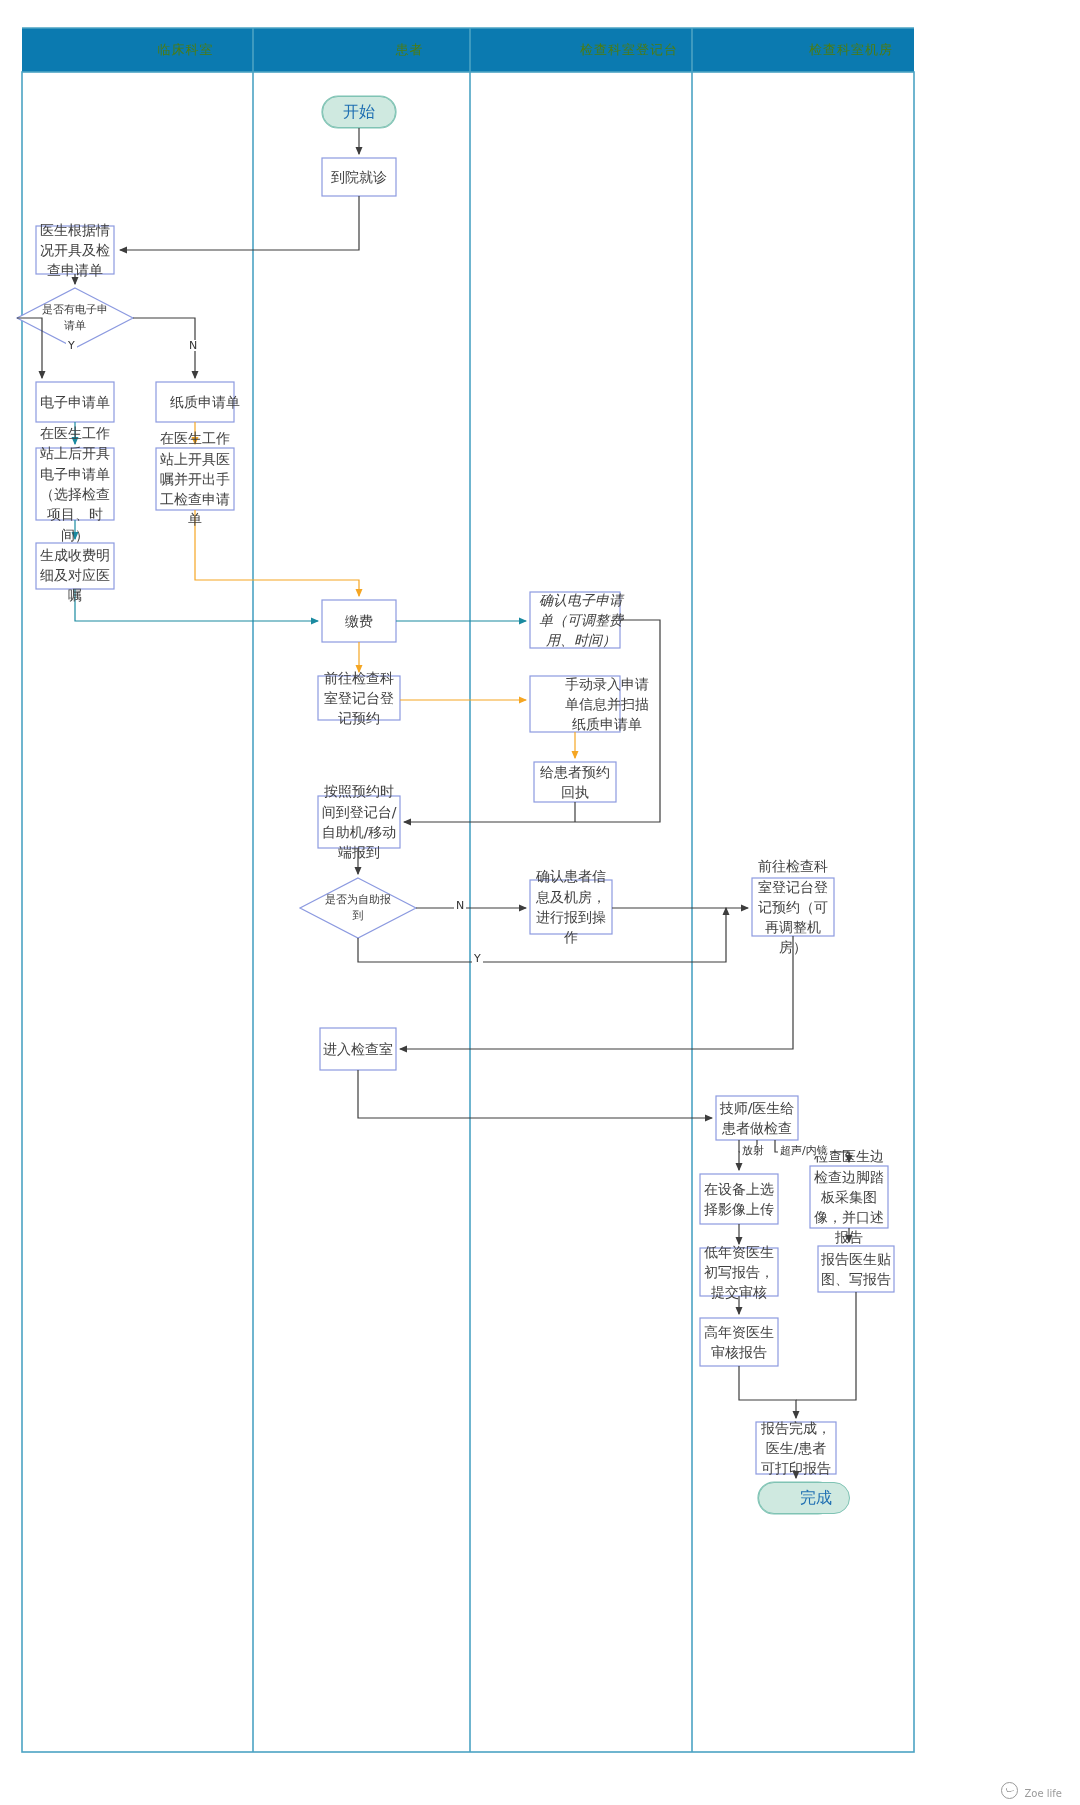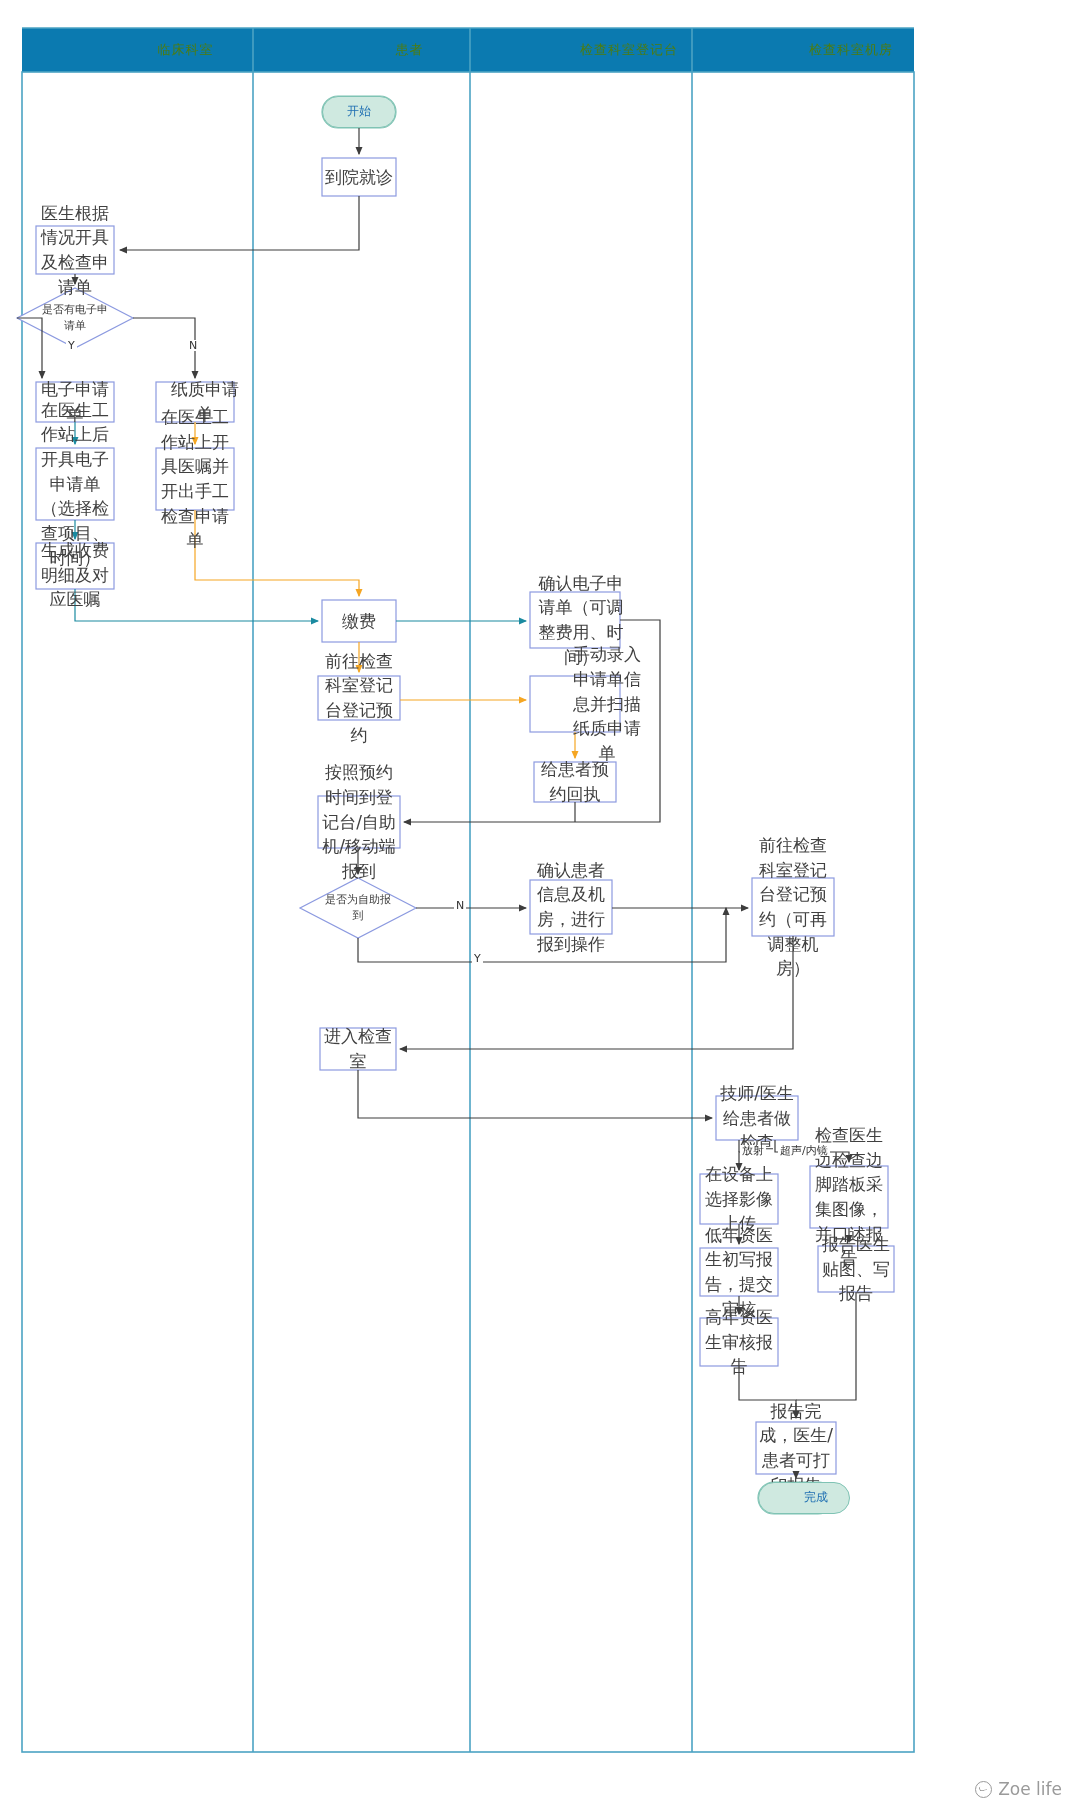--- a/index.html
+++ b/index.html
@@ -7,35 +7,35 @@
   #page{position:relative;width:1080px;height:1805px;background:#ffffff;overflow:hidden;}
   #canvas{position:absolute;left:0;top:0;width:1080px;height:1805px;}
   .hdr{
     position:absolute;color:#4d7c0f;font-size:13px;letter-spacing:1px;
     display:flex;align-items:center;justify-content:center;
     height:44px;pointer-events:none;margin-left:48px;
   }
   .node{
     position:absolute;box-sizing:border-box;display:flex;align-items:center;
     justify-content:center;text-align:center;line-height:1.45;
-    font-size:17px;color:#404040;padding:2px 3px;
+    font-size:14px;color:#404040;padding:2px 3px;
   }
   .proc{background:#ffffff;border:1px solid #8c9ae0;}
   .term{
     background:#cfe9e0;border:1px solid #7fc3b4;border-radius:22px;
-    color:#1f6fb2;font-size:12px;
+    color:#1f6fb2;font-size:16px;
   }
   .dia{background:transparent;border:none;color:#404040;font-size:11px;}
   .edgelbl{
     position:absolute;font-size:11px;color:#333;background:#ffffff;
     padding:0 2px;line-height:1;
   }
   .wm{
-    position:absolute;right:18px;bottom:6px;display:flex;align-items:center;
-    gap:6px;color:#9a9a9a;font-size:17px;
+    position:absolute;right:18px;bottom:6px;display:flex;align-items:flex-end;
+    gap:6px;color:#9a9a9a;font-size:10px;
   }
   .wm-ring{
     width:15px;height:15px;border:1.4px solid #9a9a9a;border-radius:50%;
     display:inline-block;position:relative;
   }
   .wm-ring::after{
     content:"";position:absolute;left:3.2px;top:4.2px;width:7px;height:4px;
     border-left:1.3px solid #9a9a9a;border-bottom:1.3px solid #9a9a9a;
     transform:rotate(-12deg);border-radius:0 0 0 3px;
   }
@@ -256,21 +256,21 @@
   </div>
 
   <div class="node" style="left:36px;top:543px;width:78px;height:64px;">
     <span>生成收费明细及对应医嘱</span>
   </div>
 
   <div class="node" style="left:322px;top:600px;width:74px;height:42px;">
     <span>缴费</span>
   </div>
 
-  <div class="node" style="left:530px;top:592px;width:102px;height:56px;">
+  <div class="node" style="left:530px;top:592px;width:102px;height:56px;font-style:italic;">
     <span>确认电子申请单（可调整费用、时间）</span>
   </div>
 
   <div class="node" style="left:318px;top:676px;width:82px;height:44px;">
     <span>前往检查科室登记台登记预约</span>
   </div>
 
   <div class="node" style="left:530px;top:676px;width:90px;height:56px;margin-left:32px;">
     <span>手动录入申请单信息并扫描纸质申请单</span>
   </div>

